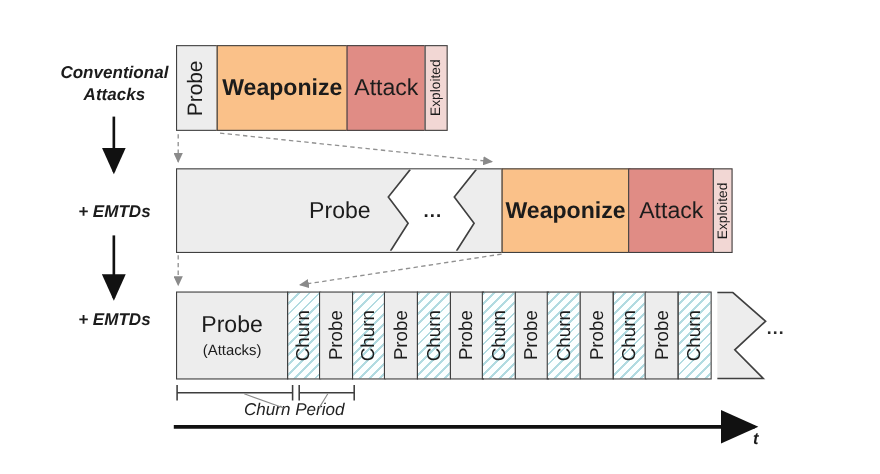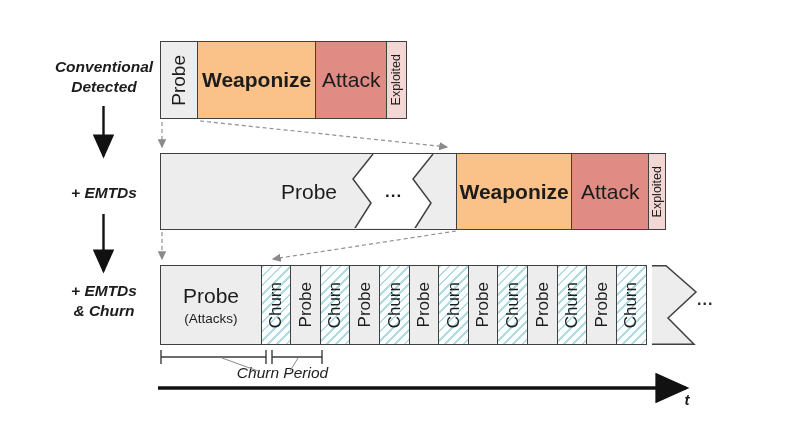--- a/index.html
+++ b/index.html
@@ -43,48 +43,47 @@
     font-size:21px;
   }
   .break-svg{position:absolute;left:190px;top:0;}
   .zig{fill:none;stroke:var(--line,#404040);stroke-width:1.5;}
   .dots-svg{font-family:"Liberation Sans",sans-serif;font-size:17px;font-weight:bold;letter-spacing:1px;fill:var(--ink,#1c1c1c);}
   .pd-title{font-size:21px;text-align:center;}
   .pd-sub{font-size:13.5px;text-align:center;margin-top:3px;}
   .tail-svg{position:absolute;left:492px;top:0;}
   
   .churn-period{
-    position:absolute;left:200px;top:364px;width:165px;text-align:center;
+    position:absolute;left:185px;top:364px;width:165px;text-align:center;
     font-style:italic;font-size:15.5px;color:#222222;
   }
   .t-label{
     position:absolute;left:674px;top:391px;width:26px;text-align:center;
     font-weight:bold;font-style:italic;font-size:15px;
   }
   .tail-ellipsis{
     position:absolute;left:697px;top:291px;font-weight:bold;font-size:16px;
     letter-spacing:1px;color:#2a2a2a;
   }
   .overlay{position:absolute;left:0;top:0;pointer-events:none;}
 </style>
 </head>
 <body>
 
 <div class="canvas">
 
   <div class="flow-label" style="top:57px">
     <div>Conventional</div>
-    <div>Detected</div>
+    <div>Attacks</div>
   </div>
   <div class="flow-label" style="top:183px">
     <div>+ EMTDs</div>
   </div>
   <div class="flow-label" style="top:281px">
     <div>+ EMTDs</div>
-    <div>&amp; Churn</div>
   </div>
 
   <div class="bar" style="left:160px;top:41px;height:78px">
     <div class="seg probe-fill" style="width:38px">
       <span class="vtext large">Probe</span>
     </div>
     <div class="seg weaponize-fill" style="width:120px">
       <span class="big-label">Weaponize</span>
     </div>
     <div class="seg attack-fill" style="width:72px">

